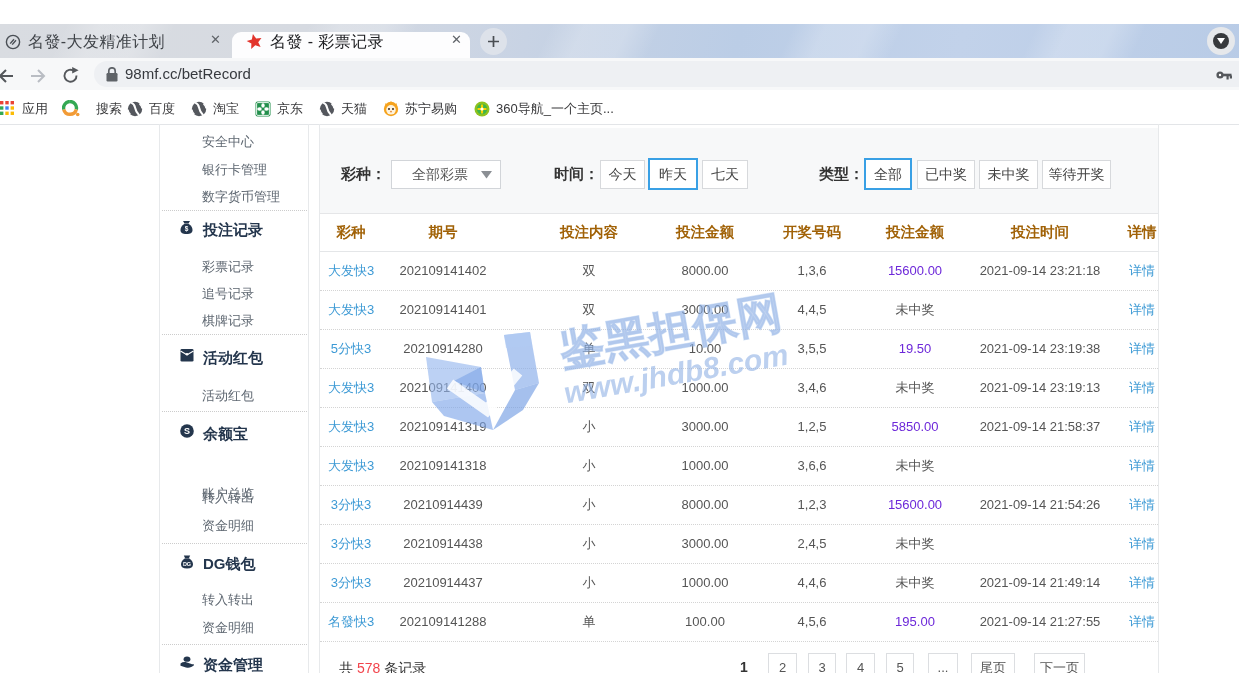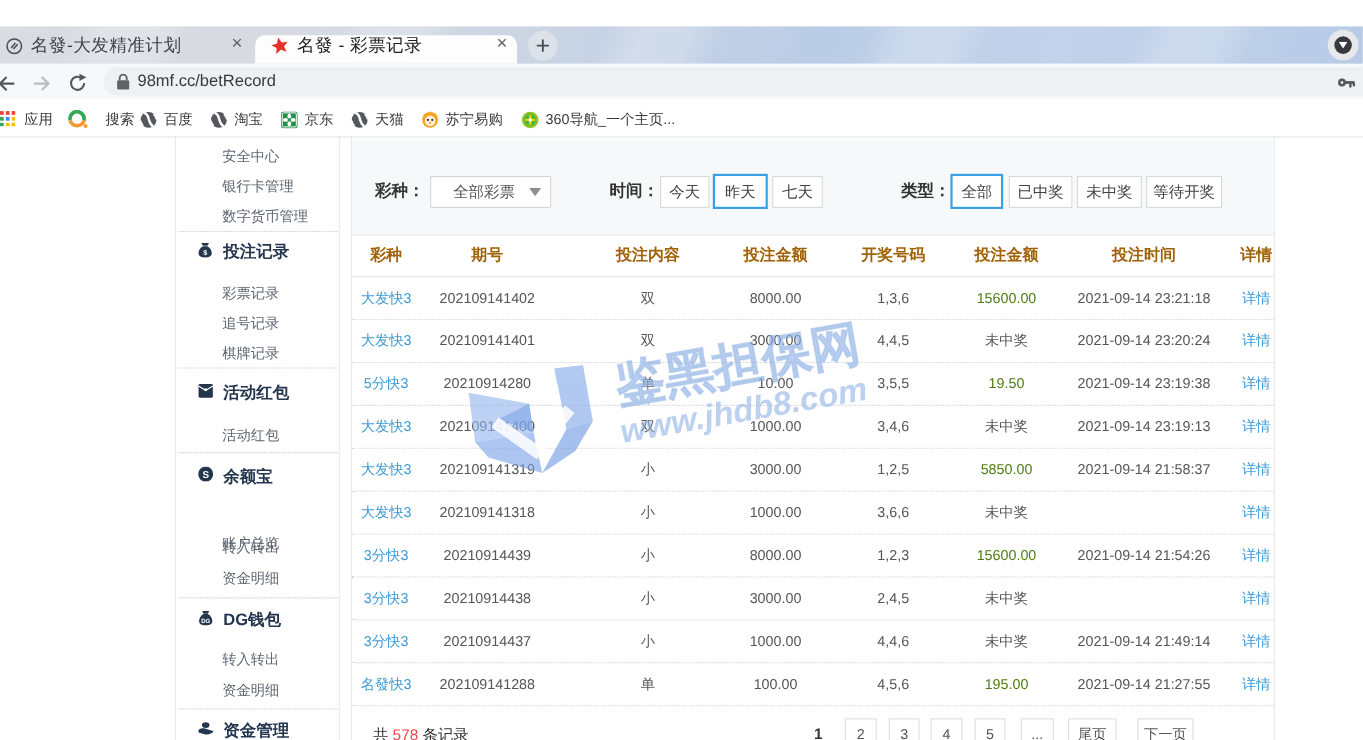--- a/index.html
+++ b/index.html
@@ -32,21 +32,21 @@
 .flabel { font-size:15px; font-weight:bold; color:#333; height:16px; line-height:16px; top:142px; }
 .fbtn { position:absolute; top:136px; height:29px; background:#fff; border:1px solid #d7d9dc;
   font-size:14px; color:#444; text-align:center; line-height:27px; }
 .fsel { top:134px; height:32px; border:2px solid #39a0e5; line-height:28px; }
 
 
 .cell { position:absolute; transform:translateX(-50%); white-space:nowrap; }
 .trow { position:absolute; left:320px; width:838px; height:39px; border-bottom:1px dotted #d4d4d4; font-size:13px; color:#555; }
 .trow .cell { top:0; line-height:38px; }
 .blue { color:#3d9ad5; }
-.red { color:#4d7c0f; }
+.red { color:#6d28d9; }
 .c1{left:31px}.c2{left:123px}.c3{left:269px}.c4{left:385px}.c5{left:492px}.c6{left:595px}.c7{left:720px}.c8{left:822px}
 
 
 .pbox { position:absolute; top:629px; height:30px; background:#fff; border:1px solid #dcdee1;
   font-size:13px; color:#555; text-align:center; line-height:28px; }
 
 
 #wmark { left:408px; top:240px; width:420px; height:200px; transform:rotate(-10deg); pointer-events:none; }
 #wmzh { position:absolute; left:155px; top:47px; font-size:45px; font-weight:bold; letter-spacing:0px;
   color:rgba(134,169,226,0.52); -webkit-text-stroke:1.1px rgba(150,183,233,0.35); white-space:nowrap; }
@@ -267,21 +267,20 @@
       <div class="cell c7">2021-09-14 23:21:18</div>
       <div class="cell c8 blue">详情</div>
 </div>
 <div class="trow" style="top:267px;">
   <div class="cell c1 blue">大发快3</div>
       <div class="cell c2">202109141401</div>
       <div class="cell c3">双</div>
       <div class="cell c4">3000.00</div>
       <div class="cell c5">4,4,5</div>
       <div class="cell c6">未中奖</div>
-      <div class="cell c7">2021-09-14 23:20:24</div>
       <div class="cell c8 blue">详情</div>
 </div>
 <div class="trow" style="top:306px;">
   <div class="cell c1 blue">5分快3</div>
       <div class="cell c2">20210914280</div>
       <div class="cell c3">单</div>
       <div class="cell c4">10.00</div>
       <div class="cell c5">3,5,5</div>
       <div class="cell c6 red">19.50</div>
       <div class="cell c7">2021-09-14 23:19:38</div>

